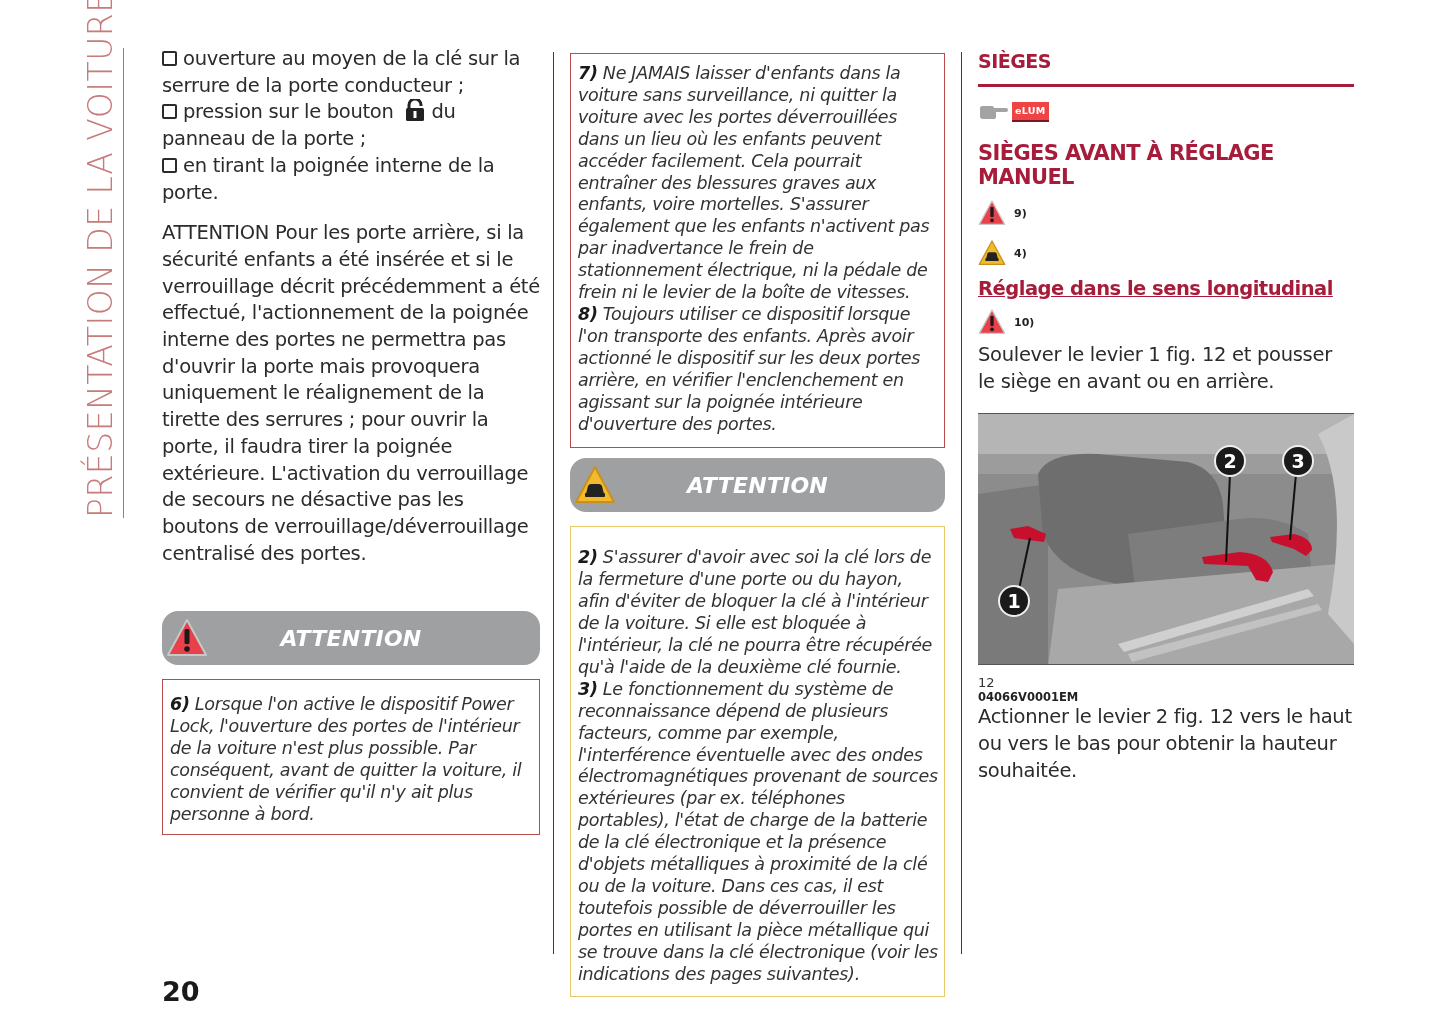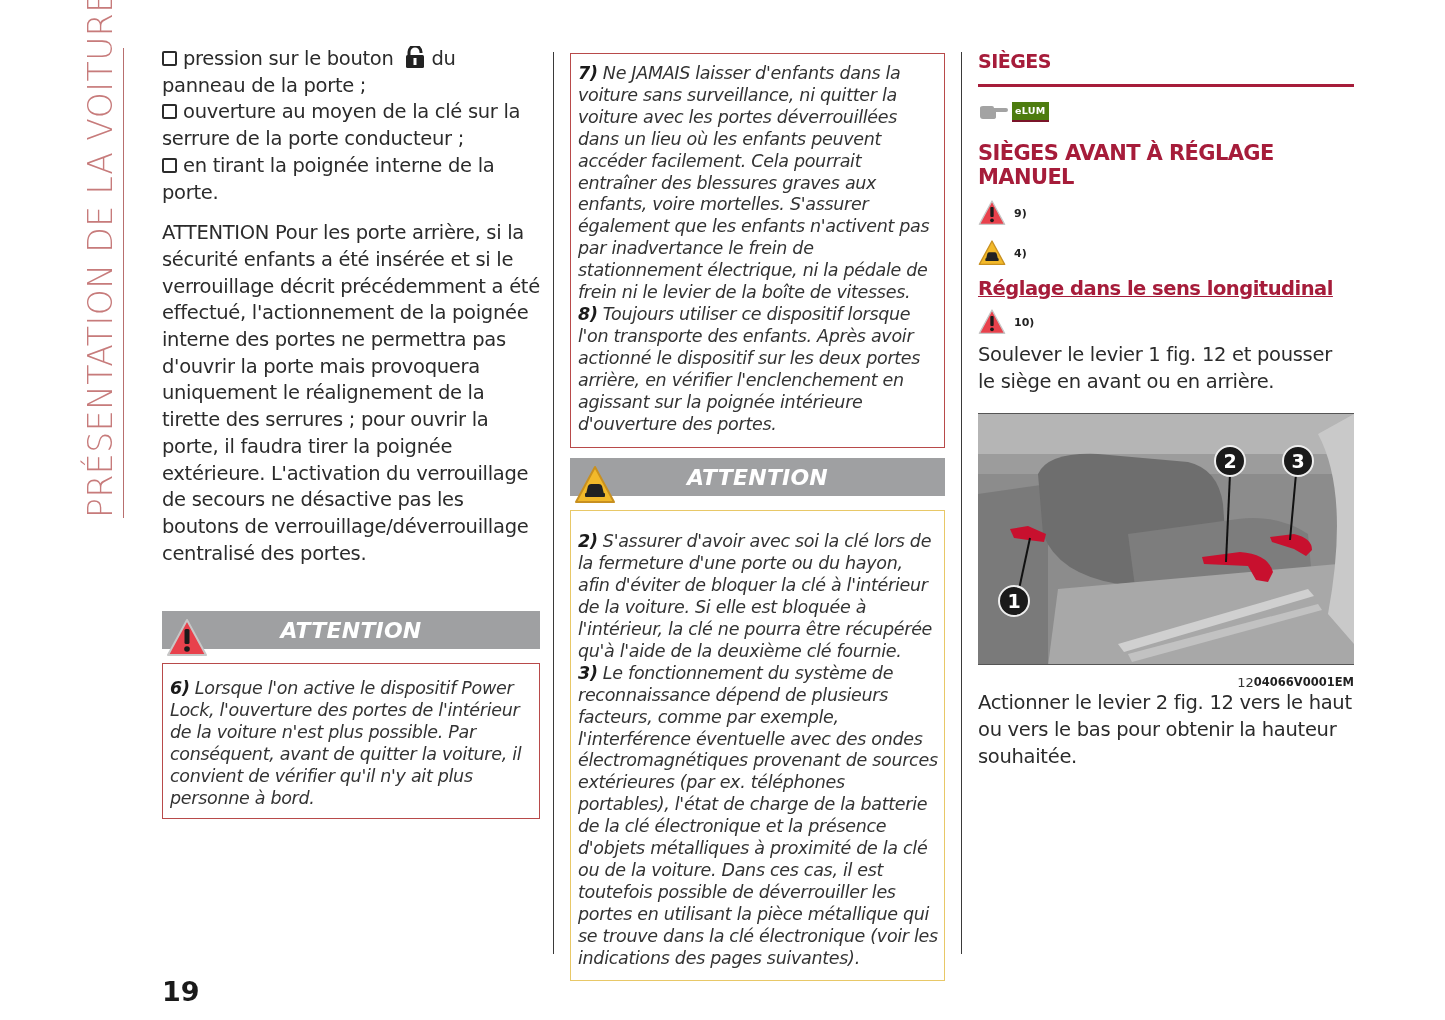--- a/index.html
+++ b/index.html
@@ -30,22 +30,22 @@
   .bullet-line { display: block; }
   .sq {
     display: inline-block; width: 15px; height: 15px; border: 2.5px solid #2b2b2b;
     border-radius: 2px; margin-right: 6px; vertical-align: -1px;
   }
   .lock-icon { display: inline-block; width: 20px; height: 22px; vertical-align: -3px; margin: 0 6px; }
 
   .para { margin-top: 14px; }
 
   .att-header {
-    position: relative; height: 38px; background: #9fa0a2; display: flex;
-    align-items: center; justify-content: center;
+    position: relative; height: 54px; background: #9fa0a2; display: flex;
+    align-items: center; justify-content: center; border-radius: 16px;
   }
   .att-header .att-label {
     color: #ffffff; font-style: italic; font-weight: bold; font-size: 22px; letter-spacing: 0.2px;
   }
   .att-header .tri-icon { position: absolute; left: 4px; top: 6px; width: 42px; height: 42px; }
 
   .note-box { border: 1.5px solid #b84a4a; padding: 14px 6px 8px 7px; }
   .note-box.yellow { border-color: #e8c867; }
   .note-text { font-style: italic; font-size: 17.5px; line-height: 21.9px; color: #333; letter-spacing: -0.3px; }
   .note-num { font-weight: bold; font-style: italic; color: #1a1a1a; }
@@ -57,56 +57,56 @@
   .h2 { font-size: 21px; font-weight: bold; color: #a61c3a; letter-spacing: -0.6px; margin-top: 14px; }
   .h3 { font-size: 19.5px; font-weight: bold; color: #a61c3a; letter-spacing: -0.5px; text-decoration: underline; }
 
   .ref-row { display: flex; align-items: center; height: 40px; }
   .ref-row svg { width: 28px; height: 28px; }
   .ref-row .ref-num { font-size: 11px; font-weight: bold; color: #222; margin-left: 8px; }
 
   .elum-row { display: flex; align-items: center; margin-top: 10px; height: 30px; }
   .hand-icon { width: 30px; height: 16px; }
   .elum-badge {
-    background: #4d7c0f; color: #fff; font-size: 9.5px; font-weight: bold; padding: 3px 3px 4px;
+    background: #ef4444; color: #fff; font-size: 9.5px; font-weight: bold; padding: 3px 3px 4px;
     margin-left: 4px; border-bottom: 2px solid #7a1429; letter-spacing: 0.3px;
   }
 
   .figure {
     position: relative; margin-top: 18px; height: 252px; border-top: 1.5px solid #555;
     border-bottom: 1.5px solid #555; background: #9a9a9a; overflow: hidden;
   }
-  .fig-caption { display: flex; justify-content: flex-end; margin-top: 10px; font-size: 13px; }
+  .fig-caption { display: flex; justify-content: flex-start; margin-top: 10px; font-size: 13px; flex-direction: column; }
   .fig-caption .fig-num { color: #333; }
   .fig-caption .fig-code { font-weight: bold; font-size: 11.5px; color: #222; }
 
   .page-num { position: absolute; left: 162px; top: 976px; font-size: 27px; font-weight: bold; color: #1a1a1a; }
 </style>
 </head>
 <body>
 
 <div class="side-title">
   <span>PRÉSENTATION DE LA VOITURE</span>
 </div>
 
 <div class="vrule vr1"></div>
 <div class="vrule vr2"></div>
 
 <div class="col col1">
   <div class="body-text">
+    <span class="bullet-line">
+      <span class="sq"></span><span>ouverture au moyen de la clé sur la serrure de la porte conducteur ;</span>
+    </span>
     <span class="bullet-line">
       <span class="sq"></span><span>pression sur le bouton</span>
       <svg class="lock-icon" viewBox="0 0 20 22">
         <path d="M4 9 V6 a6 6 0 0 1 12 0 V7" fill="none" stroke="#222" stroke-width="3"></path>
         <rect x="1" y="9" width="18" height="13" rx="1.5" fill="#222"></rect>
         <rect x="8.5" y="12" width="3" height="7" fill="#fff"></rect>
       </svg><span>du panneau de la porte ;</span>
-    </span>
-    <span class="bullet-line">
-      <span class="sq"></span><span>ouverture au moyen de la clé sur la serrure de la porte conducteur ;</span>
     </span>
     <span class="bullet-line">
       <span class="sq"></span><span>en tirant la poignée interne de la porte.</span>
     </span>
   </div>
   <p class="body-text para">ATTENTION Pour les porte arrière, si la sécurité enfants a été insérée et si le verrouillage décrit précédemment a été effectué, l'actionnement de la poignée interne des portes ne permettra pas d'ouvrir la porte mais provoquera uniquement le réalignement de la tirette des serrures ; pour ouvrir la porte, il faudra tirer la poignée extérieure. L'activation du verrouillage de secours ne désactive pas les boutons de verrouillage/déverrouillage centralisé des portes.</p>
 
   <div class="att-header" style="margin-top:44px;">
     <svg class="tri-icon" viewBox="0 0 42 42">
       <path d="M21 3 L40 38 H2 Z" fill="#e8414c" stroke="#c7c7c7" stroke-width="2" stroke-linejoin="round"></path>
@@ -218,13 +218,13 @@
   </div>
   <div class="fig-caption">
     <span class="fig-num">12</span>
     <span class="fig-code">04066V0001EM</span>
   </div>
 
 
   <p class="body-text">Actionner le levier 2 fig. 12 vers le haut ou vers le bas pour obtenir la hauteur souhaitée.</p>
 </div>
 
-<div class="page-num">19</div>
+<div class="page-num">20</div>
 
 </body></html>

